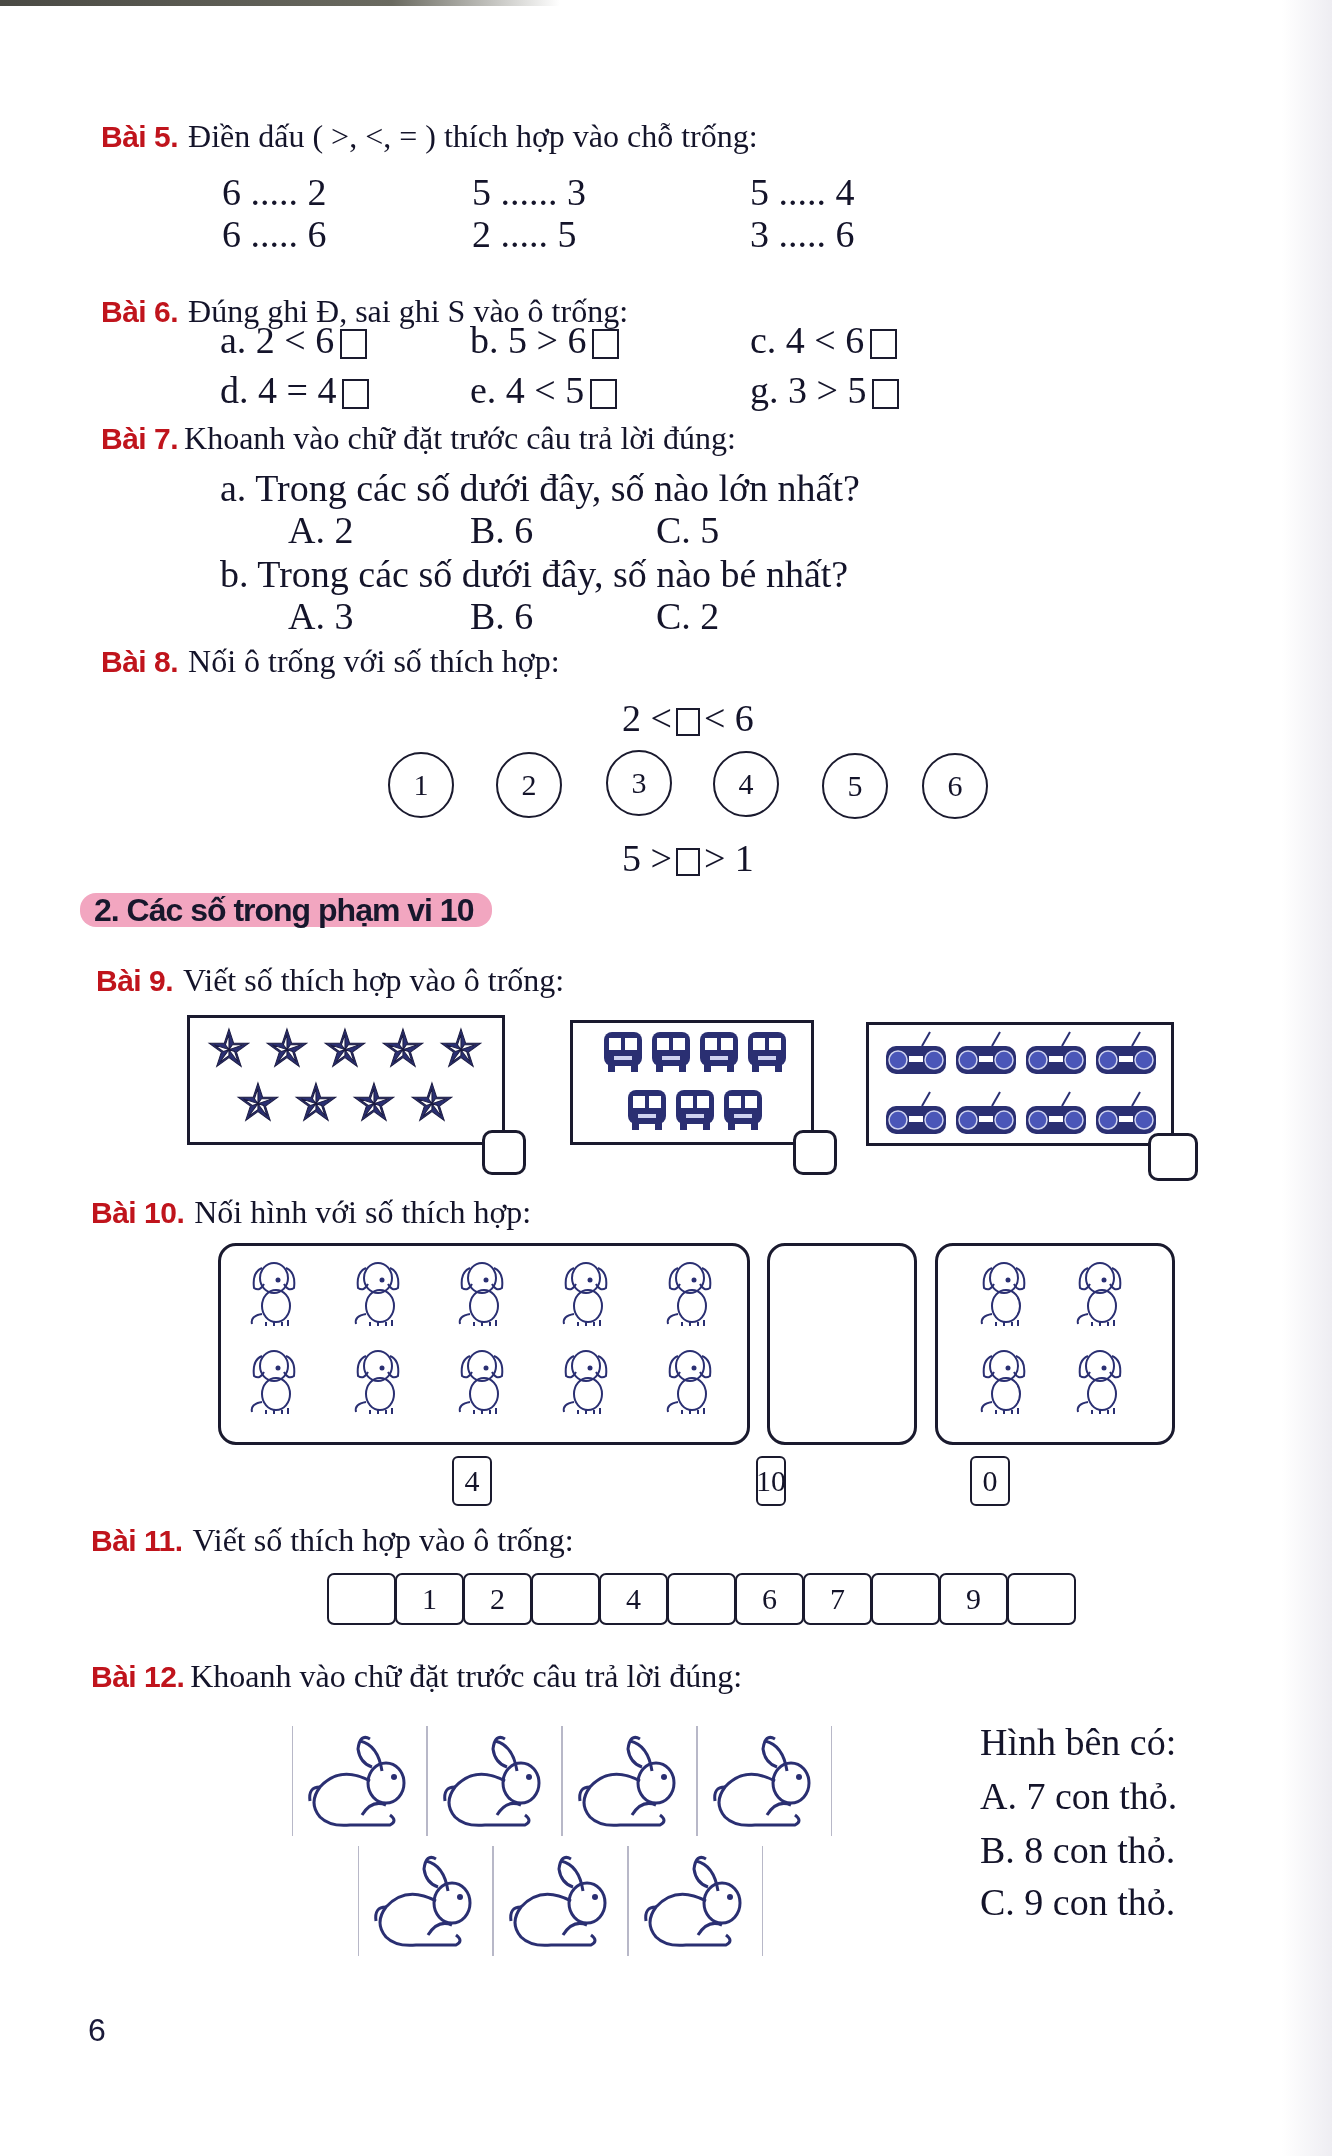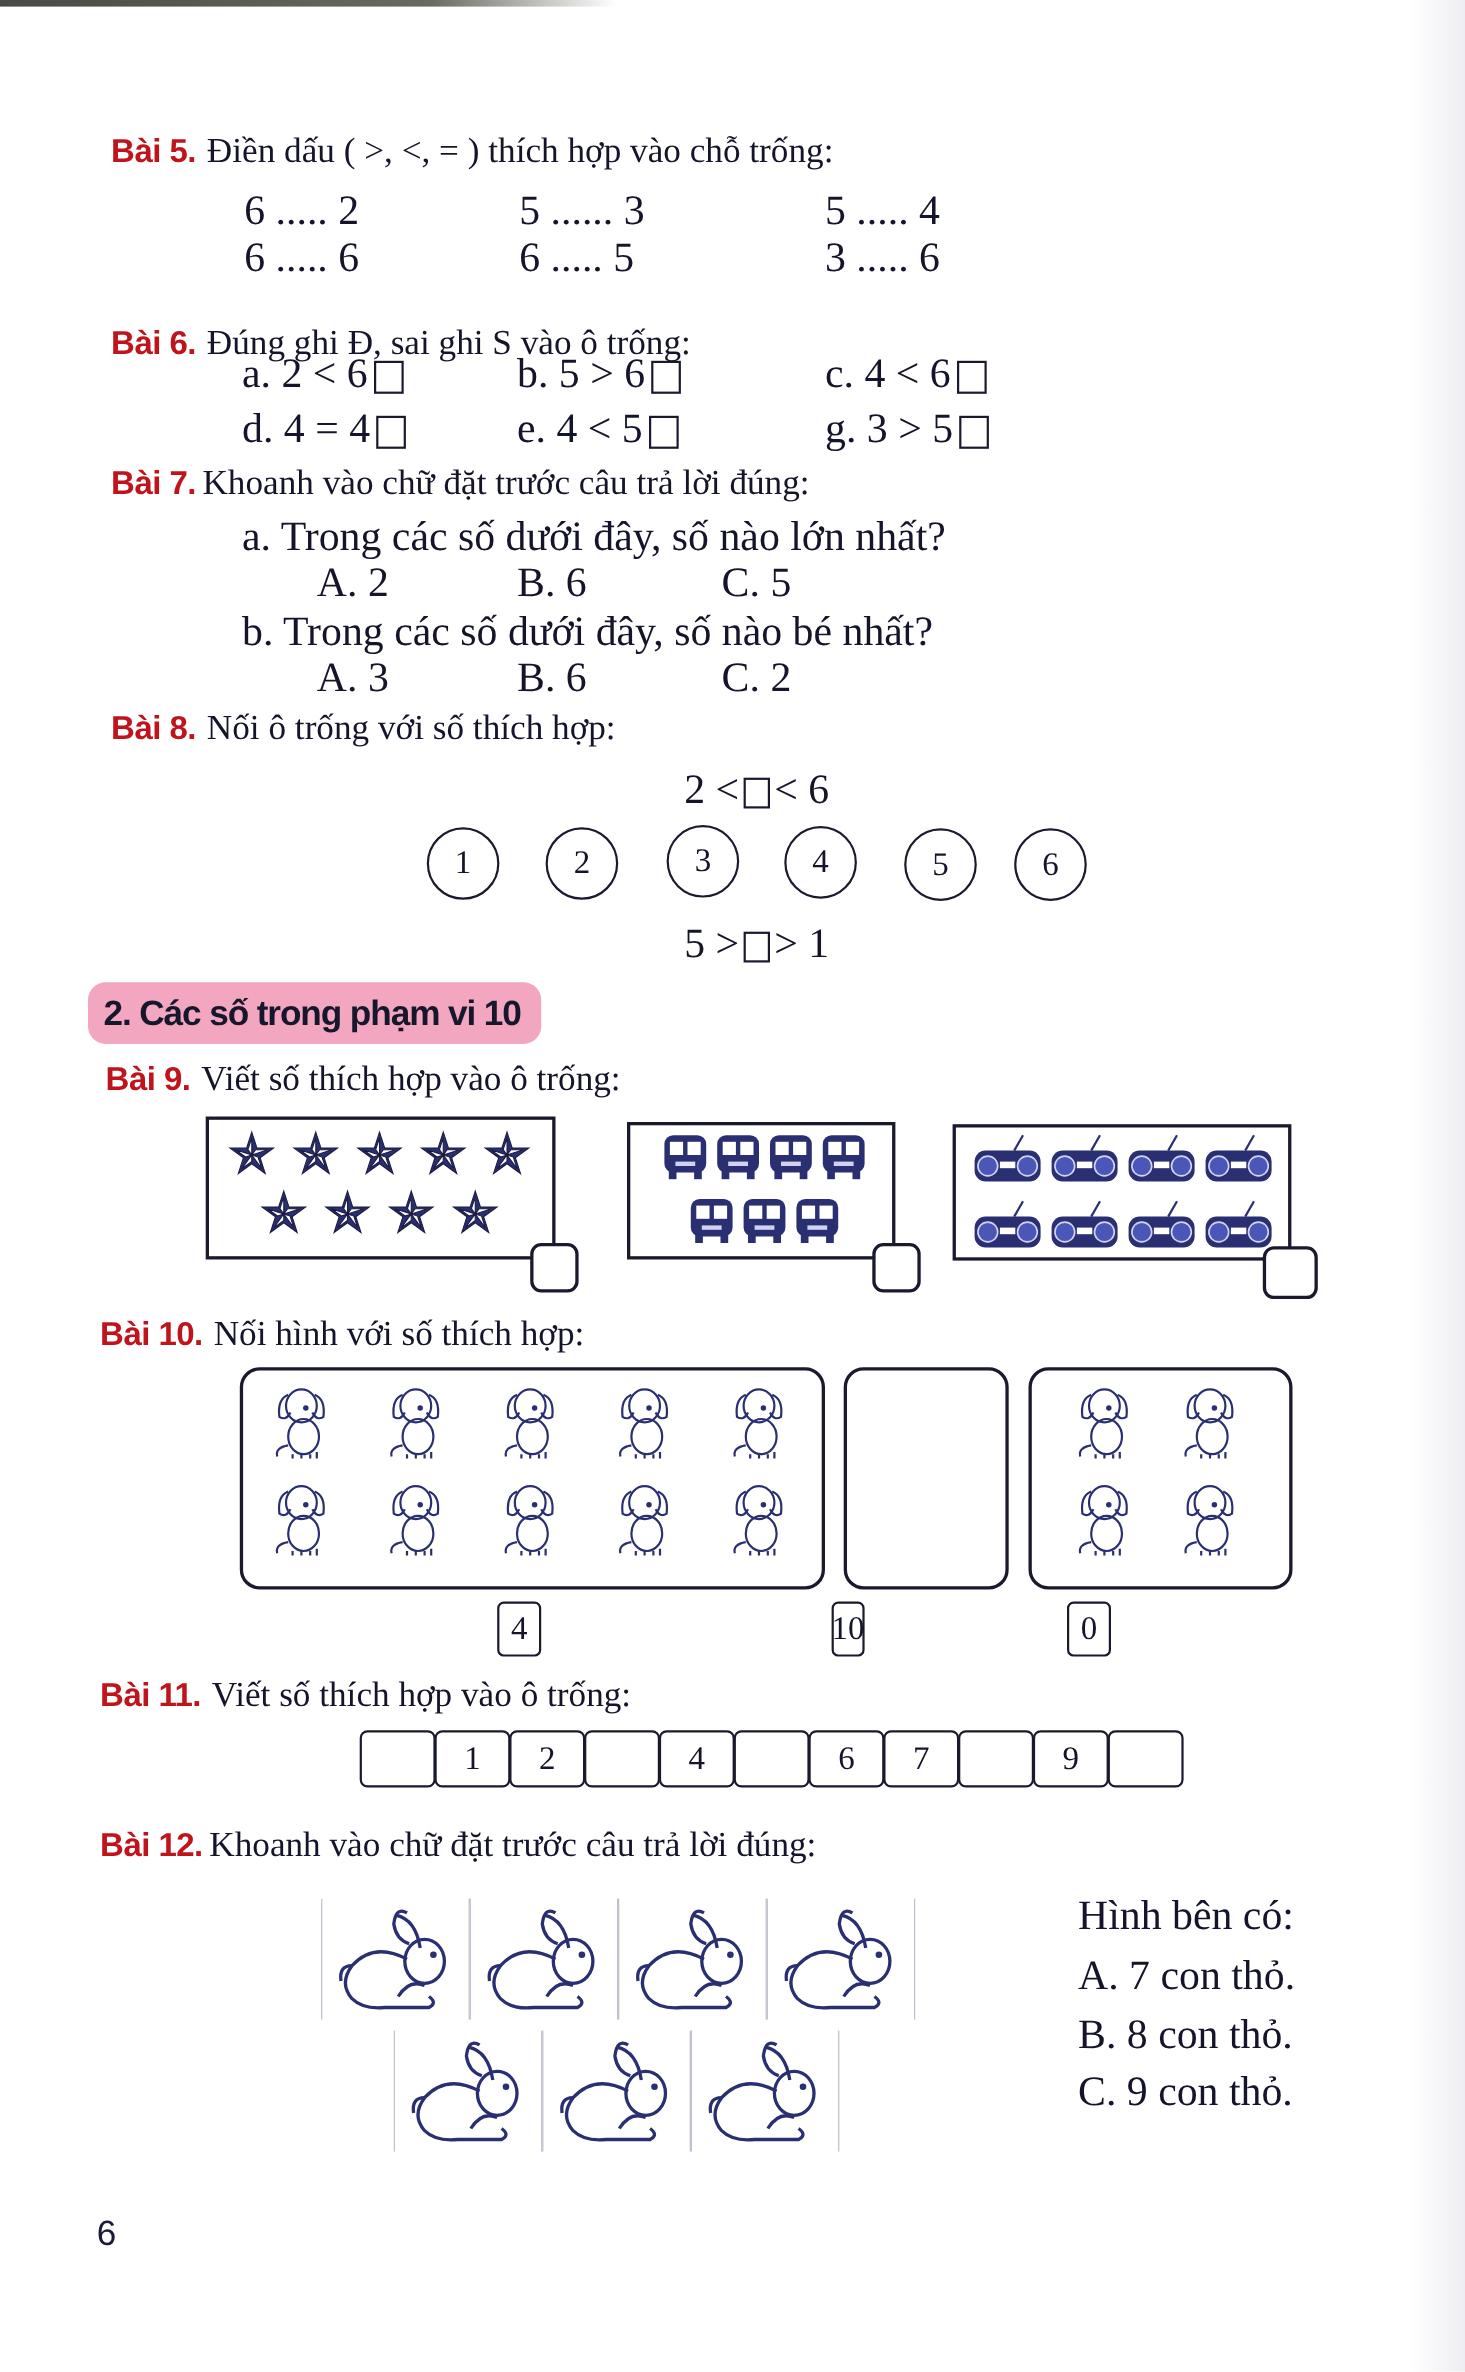--- a/index.html
+++ b/index.html
@@ -16,21 +16,21 @@
   .q-label { font-family:"Liberation Sans", sans-serif; font-weight:bold;
     color:#c0141c; font-size:30px; margin-right:10px; letter-spacing:-0.5px; }
   .txt { position:absolute; font-size:38px; white-space:nowrap; }
   .sq { display:inline-block; width:27px; height:30px; border:2.5px solid #1a1a2e;
     vertical-align:-6px; margin-left:6px; box-sizing:border-box; }
   .sq-sm { display:inline-block; width:24px; height:28px; border:2.5px solid #1a1a2e;
     vertical-align:-5px; margin:0 4px; box-sizing:border-box; }
   .circle { position:absolute; width:66px; height:66px; border:2.5px solid #1a1a2e;
     border-radius:50%; box-sizing:border-box; font-size:30px; display:flex;
     align-items:center; justify-content:center; }
-  .section-pill { position:absolute; left:80px; top:893px; width:412px; height:56px;
+  .section-pill { position:absolute; left:80px; top:893px; width:412px; height:34px;
     background:#f2a6c0; border-radius:16px; font-family:"Liberation Sans", sans-serif;
     font-weight:bold; font-size:32px; color:#17172c; display:flex; align-items:center;
     padding-left:14px; box-sizing:border-box; letter-spacing:-1px; }
   .box { position:absolute; border:3px solid #1a1a2e; box-sizing:border-box; background:#fff; }
   .rbox { position:absolute; border:3px solid #1a1a2e; border-radius:10px;
     box-sizing:border-box; background:#fff; }
   .grid-icons { position:absolute; display:flex; flex-wrap:wrap; justify-content:center; }
   .star { font-size:50px; color:#2a2f72; line-height:54px; width:58px; text-align:center;
     -webkit-text-stroke:1px #1a1a40; }
   .icon-cell { display:flex; align-items:center; justify-content:center; }
@@ -53,21 +53,21 @@
 <div class="topbar"></div>
 <div class="rightshade"></div>
 
 <div class="q-title" style="left:101px;top:118px;">
   <span class="q-label">Bài 5.</span><span>Điền dấu ( &gt;, &lt;, = ) thích hợp vào chỗ trống:</span>
 </div>
 <div class="txt" style="left:222px;top:170px;">6 ..... 2</div>
 <div class="txt" style="left:472px;top:170px;">5 ...... 3</div>
 <div class="txt" style="left:750px;top:170px;">5 ..... 4</div>
 <div class="txt" style="left:222px;top:212px;">6 ..... 6</div>
-<div class="txt" style="left:472px;top:212px;">6 ..... 5</div>
+<div class="txt" style="left:472px;top:212px;">2 ..... 5</div>
 <div class="txt" style="left:750px;top:212px;">3 ..... 6</div>
 
 <div class="q-title" style="left:101px;top:268px;margin-top:25px;">
   <span class="q-label">Bài 6.</span><span>Đúng ghi Đ, sai ghi S vào ô trống:</span>
 </div>
 <div class="txt" style="left:220px;top:318px;"><span>a. 2 &lt; 6</span><span class="sq"></span></div>
 <div class="txt" style="left:470px;top:318px;"><span>b. 5 &gt; 6</span><span class="sq"></span></div>
 <div class="txt" style="left:750px;top:318px;"><span>c. 4 &lt; 6</span><span class="sq"></span></div>
 <div class="txt" style="left:220px;top:368px;"><span>d. 4 = 4</span><span class="sq"></span></div>
 <div class="txt" style="left:470px;top:368px;"><span>e. 4 &lt; 5</span><span class="sq"></span></div>

